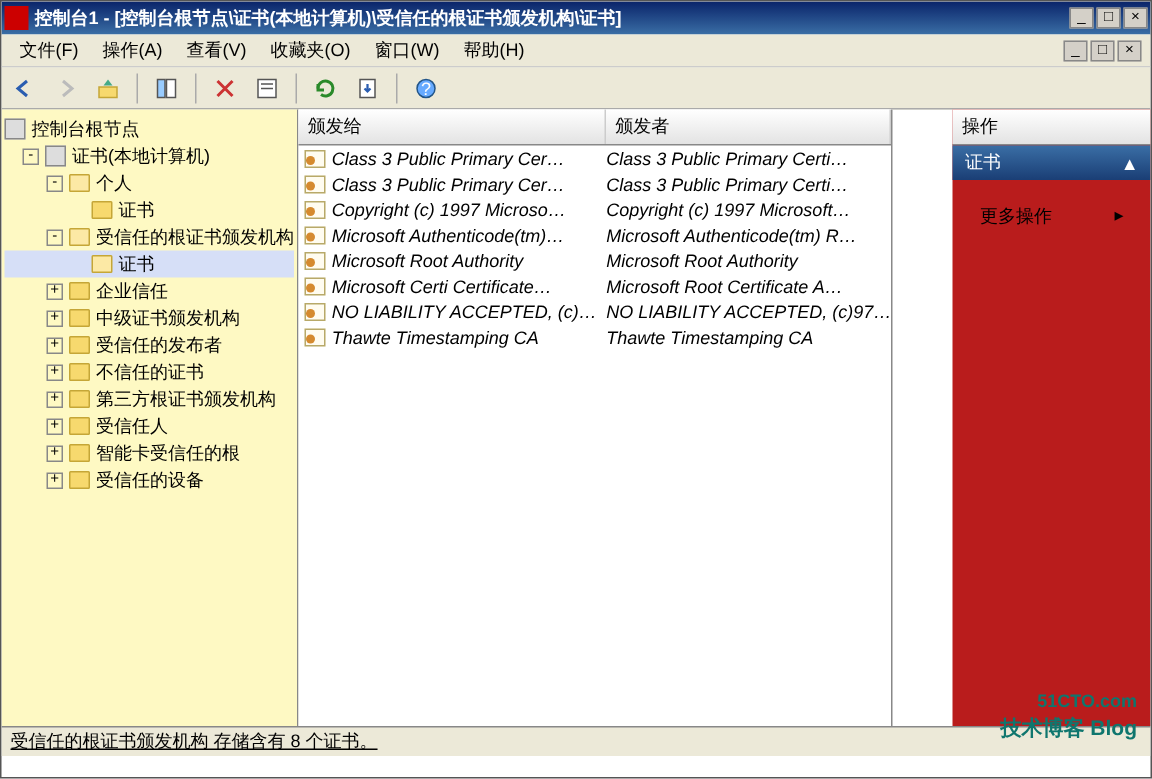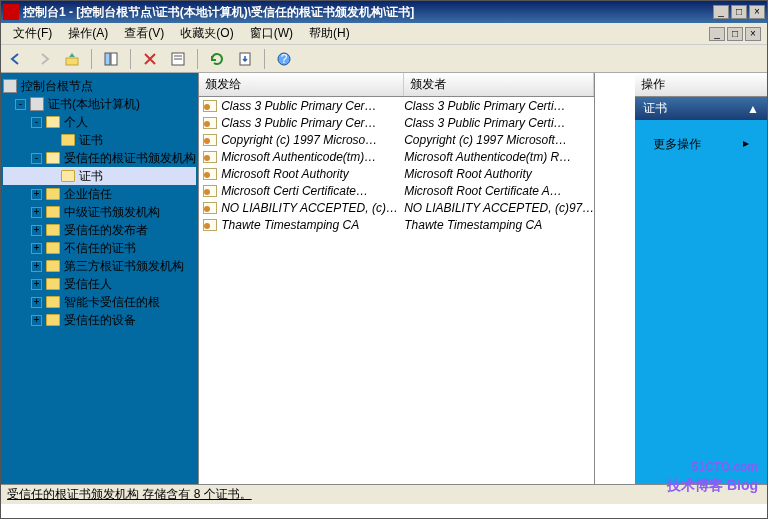--- a/index.html
+++ b/index.html
@@ -9,45 +9,45 @@
 .titlebar-text { flex: 1; font-weight: bold; white-space: nowrap; overflow: hidden; }
 .titlebar-btns { display: flex; gap: 2px; }
 .titlebar-btn { width: 16px; height: 14px; background: #d4d0c8; border: 1px solid #888; text-align: center; line-height: 11px; font-size: 10px; color: #000; cursor: pointer; }
 .doc-titlebar { height: 18px; display: flex; justify-content: flex-end; align-items: center; padding-right: 2px; gap: 2px; background: #ece9d8; border-bottom: 1px solid #ccc; }
 .menubar { height: 22px; background: #ece9d8; display: flex; align-items: center; padding: 0 4px; border-bottom: 1px solid #ccc; }
 .menu-item { padding: 2px 8px; cursor: pointer; }
 .toolbar { height: 28px; background: #ece9d8; display: flex; align-items: center; padding: 0 4px; gap: 6px; border-bottom: 1px solid #aaa; }
 .tool-btn { width: 22px; height: 22px; display: flex; align-items: center; justify-content: center; cursor: pointer; }
 .tool-sep { width: 1px; height: 20px; background: #aaa; margin: 0 2px; }
 .body-area { display: flex; height: 411px; }
-.tree-pane { width: 225px; border-right: 1px solid #888; overflow: auto; padding: 4px 2px; background: #0369a1; }
+.tree-pane { width: 225px; border-right: 1px solid #888; overflow: auto; padding: 4px 2px; background: #fef9c3; }
 .tree-node { white-space: nowrap; display: flex; align-items: center; height: 18px; cursor: pointer; }
 .tree-toggle { width: 11px; height: 11px; border: 1px solid #888; text-align: center; line-height: 8px; font-size: 10px; margin-right: 4px; cursor: pointer; color: #000; }
 .folder-icon { width: 14px; height: 12px; margin-right: 4px; display: inline-block; position: relative; }
 .folder-icon::before { content: ""; position: absolute; inset: 0; background: #f7d96e; border: 1px solid #c5a637; border-radius: 1px; }
 .folder-icon.open::before { background: #fce9a5; }
 .root-icon { width: 14px; height: 14px; background: #ddd; border: 1px solid #888; margin-right: 4px; }
 .tree-sel { background: #d6dff7; }
 .list-pane { flex: 1; border-right: 1px solid #888; display: flex; flex-direction: column; background: #fff; }
 .list-header { display: flex; background: linear-gradient(#fff,#e3e3e3); border-bottom: 1px solid #888; align-items: flex-end; }
 .list-header-col { padding: 3px 6px; border-right: 1px solid #ccc; }
 .col1 { width: 205px; }
 .col2 { flex: 1; }
 .list-body { flex: 1; overflow: auto; font-family: "Courier New", monospace; }
 .list-row { display: flex; height: 17px; align-items: center; cursor: pointer; }
 .cert-icon { width: 14px; height: 12px; margin: 0 4px; position: relative; }
 .cert-icon::before { content: ""; position: absolute; inset: 0; background: #fffcf0; border: 1px solid #b8a969; }
 .cert-icon::after { content: ""; position: absolute; width: 6px; height: 6px; left: 1px; top: 4px; background: #d58a2f; border-radius: 50%; }
 .list-cell { overflow: hidden; white-space: nowrap; font-style: italic; }
-.action-pane { width: 150px; background: #0ea5e9; display: flex; flex-direction: column; margin-left: 40px; }
+.action-pane { width: 150px; background: #b91c1c; display: flex; flex-direction: column; margin-left: 40px; }
 .action-header { background: linear-gradient(#fff,#e3e3e3); padding: 3px 6px; border-bottom: 1px solid #888; font-weight: normal; }
 .action-sel { background: linear-gradient(#3a6ea5,#1a3e75); color: #fff; padding: 3px 8px; display: flex; justify-content: space-between; align-items: center; }
 .action-item { padding: 16px 18px; cursor: pointer; display: flex; justify-content: space-between; }
 .statusbar { height: 20px; border-top: 1px solid #888; background: #ece9d8; padding: 2px 6px; display: flex; align-items: center; text-decoration: underline; }
-.watermark { position: absolute; right: 10px; bottom: 24px; color: #8b5cf6; font-family: Arial; font-size: 22px; font-weight: bold; text-align: right; pointer-events: none; }
+.watermark { position: absolute; right: 10px; bottom: 24px; color: #0f766e; font-family: Arial; font-size: 22px; font-weight: bold; text-align: right; pointer-events: none; }
 .watermark small { font-size: 14px; display: block; }
 </style>
 </head>
 <body>
 
 <div class="titlebar">
   <div class="titlebar-icon"></div>
   <div class="titlebar-text">控制台1 - [控制台根节点\证书(本地计算机)\受信任的根证书颁发机构\证书]</div>
   <div class="titlebar-btns">
     <div class="titlebar-btn">_</div>

